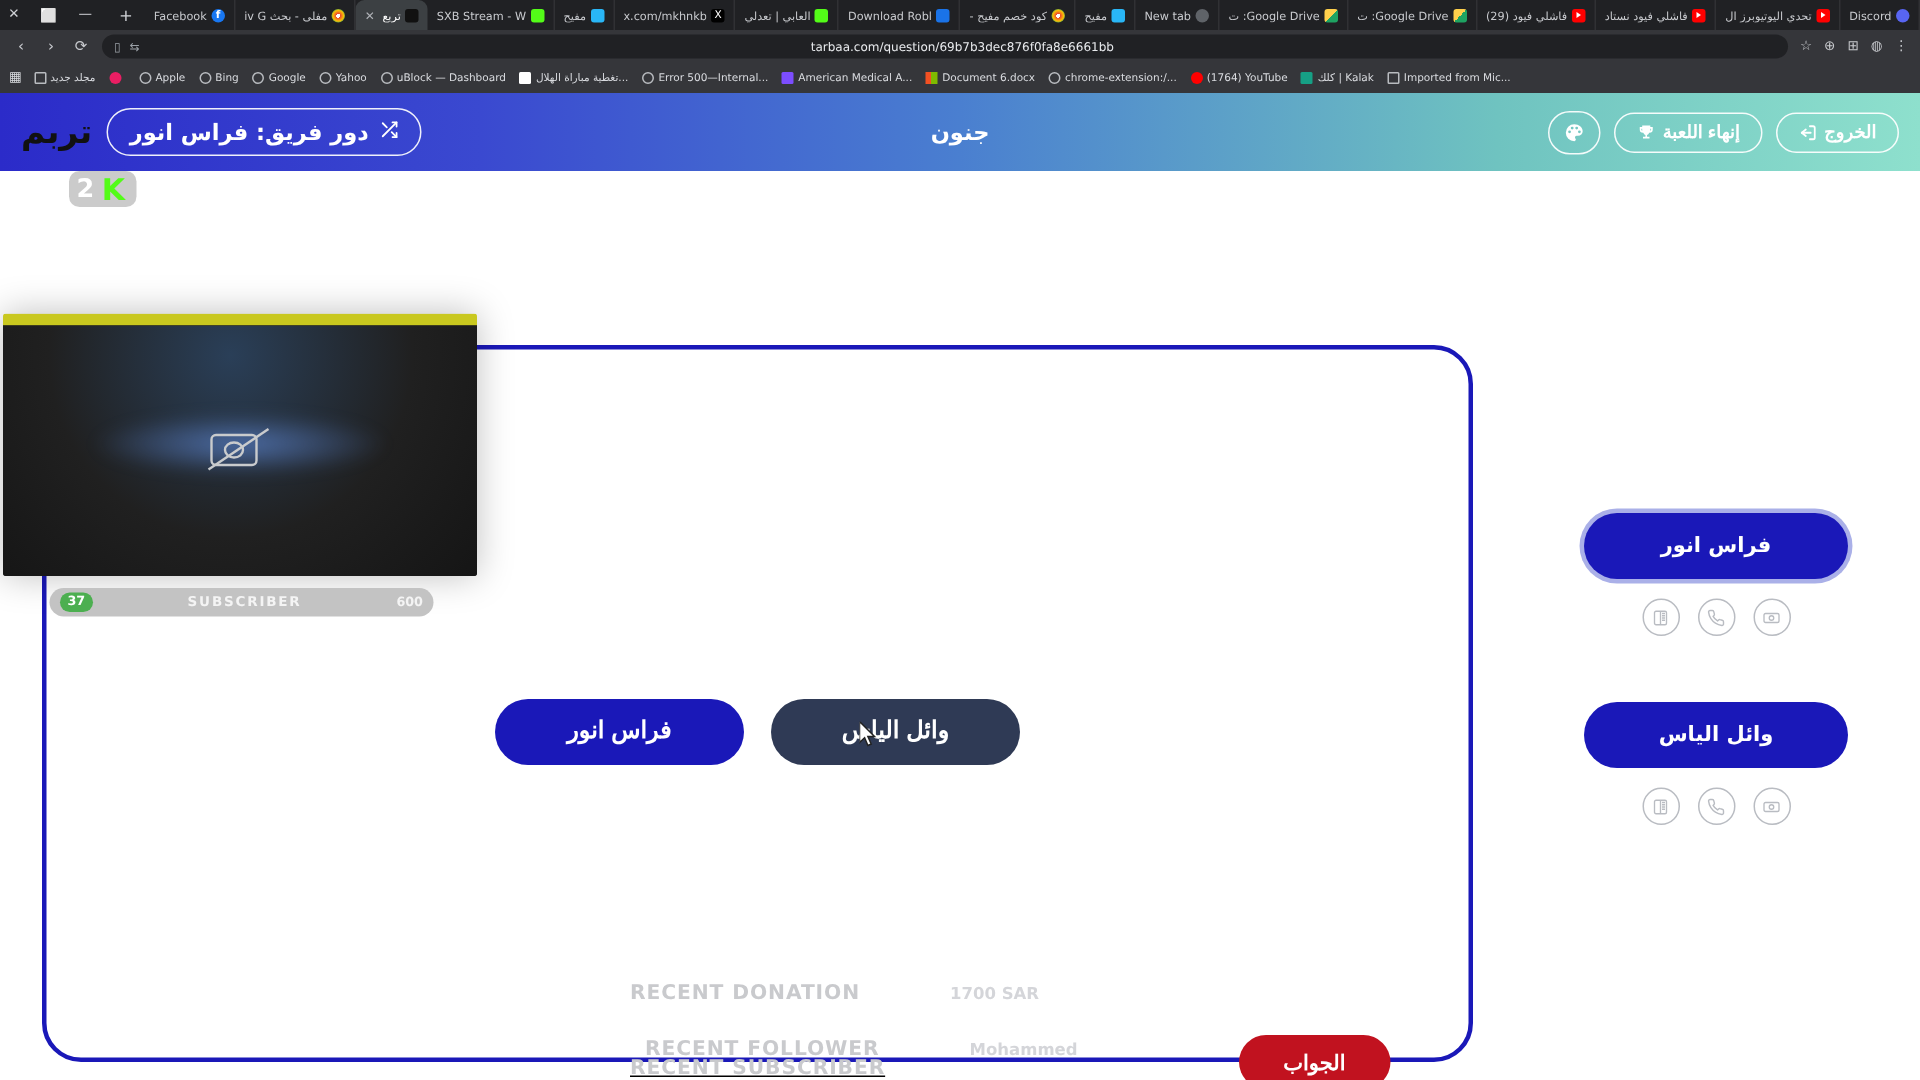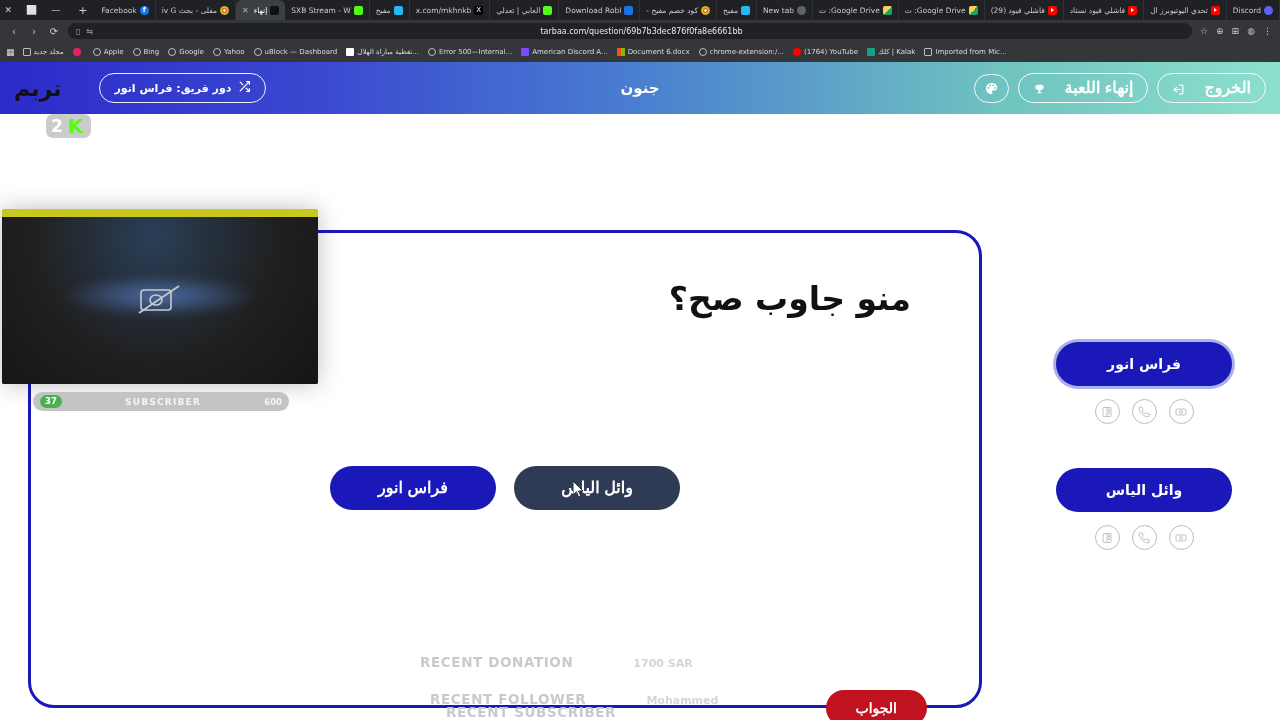--- a/index.html
+++ b/index.html
@@ -82,37 +82,37 @@
   .app { position: relative; width: 1280px; height: 658px; background: #fff; }
 
   .topbar {
     height: 52px; width: 100%;
     background: linear-gradient(90deg, #2b2bc9 0%, #3a49d0 25%, #4a7fd0 50%, #6fc3c0 78%, #8ee0cd 100%);
     display: flex; align-items: center; justify-content: space-between;
     padding: 0 14px; position: relative; z-index: 5;
   }
   .tb-left { display: flex; align-items: center; gap: 9px; }
   .hbtn {
-    display: flex; align-items: flex-end; gap: 19px;
+    display: flex; align-items: center; gap: 4px;
     border: 1.6px solid rgba(255,255,255,.92); border-radius: 999px;
-    color: #fff; font-size: 16px; font-weight: 700;
+    color: #fff; font-size: 12px; font-weight: 700;
     padding: 6px 14px; background: transparent; line-height: 1;
   }
   .hbtn.icon-only { padding: 6px 9px; }
   .hbtn svg { display: block; }
   .title-center {
     position: absolute; left: 0; right: 0; top: 0; bottom: 0;
     display: flex; align-items: center; justify-content: center;
     color: #fff; font-size: 15px; font-weight: 700; pointer-events: none;
   }
   .tb-right-app { display: flex; align-items: center; gap: 10px; }
   .turn-pill {
     display: flex; align-items: center; gap: 7px;
     border: 1.5px solid rgba(255,255,255,.92); border-radius: 999px;
-    color: #fff; font-size: 11px; font-weight: 700; padding: 6px 14px; margin-left: 28px;
+    color: #fff; font-size: 15px; font-weight: 700; padding: 6px 14px;
   }
   .logo { color: #111; font-size: 22px; font-weight: 800; letter-spacing: -0.5px; }
 
   
   .card {
     position: absolute; left: 28px; top: 168px; width: 954px; height: 478px;
     border: 3px solid #1a18b8; border-radius: 26px; background: #fff;
   }
   .qtext {
     position: absolute; right: 68px; top: 46px;
@@ -196,21 +196,21 @@
   .fb-label { color: #f4f4f4; font-size: 9px; font-weight: 700; letter-spacing: 1.2px; }
   .fb-goal { color: #f4f4f4; font-size: 8.5px; font-weight: 700; }
 
   
   .bottom-overlay { position: absolute; left: 420px; bottom: 0px; width: 420px; direction: ltr; z-index: 4; }
   .bo-row { display: flex; align-items: baseline; gap: 60px; }
   .bo-label { color: #c9cacd; font-size: 13.5px; font-weight: 700; letter-spacing: .6px; }
   .bo-val { color: #b8bac0; font-size: 11px; font-weight: 700; opacity: .6; }
   .bo-r1 { position: absolute; left: 0; bottom: 50px; }
   .bo-r2 { position: absolute; left: 10px; bottom: 13px; }
-  .bo-r3 { position: absolute; left: 26px; bottom: 0px; }
+  .bo-r3 { position: absolute; left: 0; bottom: 0px; text-decoration: underline; }
   .cursor { position:absolute; left: 573px; top: 419px; z-index: 9; }
 </style>
 </head>
 <body>
 
 <div class="browser">
 
   <div class="tabstrip" id="tabstrip">
       <div class="tab">
         <span class="fav discord"></span>
@@ -263,21 +263,21 @@
       <div class="tab">
         <span class="fav teal"></span>
         <span class="tl">مفيح</span>
       </div>
       <div class="tab">
         <span class="fav green"></span>
         <span class="tl">SXB Stream - W</span>
       </div>
       <div class="tab active">
         <span class="fav dark"></span>
-        <span class="tl">إنهاء</span>
+        <span class="tl">تربع</span>
         <span class="xc">✕</span>
       </div>
       <div class="tab">
         <span class="fav chrome"></span>
         <span class="tl">مفلى - بحث iv  G</span>
       </div>
       <div class="tab">
         <span class="fav fb">f</span>
         <span class="tl">Facebook</span>
       </div>
@@ -340,21 +340,21 @@
       <div class="bm">
         <span class="bi doc"></span>
         <span>تغطية مباراة الهلال...</span>
       </div>
       <div class="bm">
         <span class="bi globe"></span>
         <span>Error 500—Internal...</span>
       </div>
       <div class="bm">
         <span class="bi purple"></span>
-        <span>American Discord A...</span>
+        <span>American Medical A...</span>
       </div>
       <div class="bm">
         <span class="bi ms"></span>
         <span>Document 6.docx</span>
       </div>
       <div class="bm">
         <span class="bi globe"></span>
         <span>chrome-extension:/...</span>
       </div>
       <div class="bm">
@@ -416,21 +416,20 @@
               <line x1="4" y1="4" x2="9" y2="9"></line>
           </svg>
         </span>
         <span>دور فريق: فراس انور</span>
       </div>
       <div class="logo">تربم</div>
     </div>
   </div>
 
   <div class="card">
-    <div class="qtext">منو جاوب صح؟</div>
 
     <div class="answers">
       <div class="ans-row">
         <button class="ans hover">وائل الياس</button>
         <button class="ans primary">فراس انور</button>
       </div>
     </div>
 
     <button class="answer-btn">الجواب</button>
   </div>

